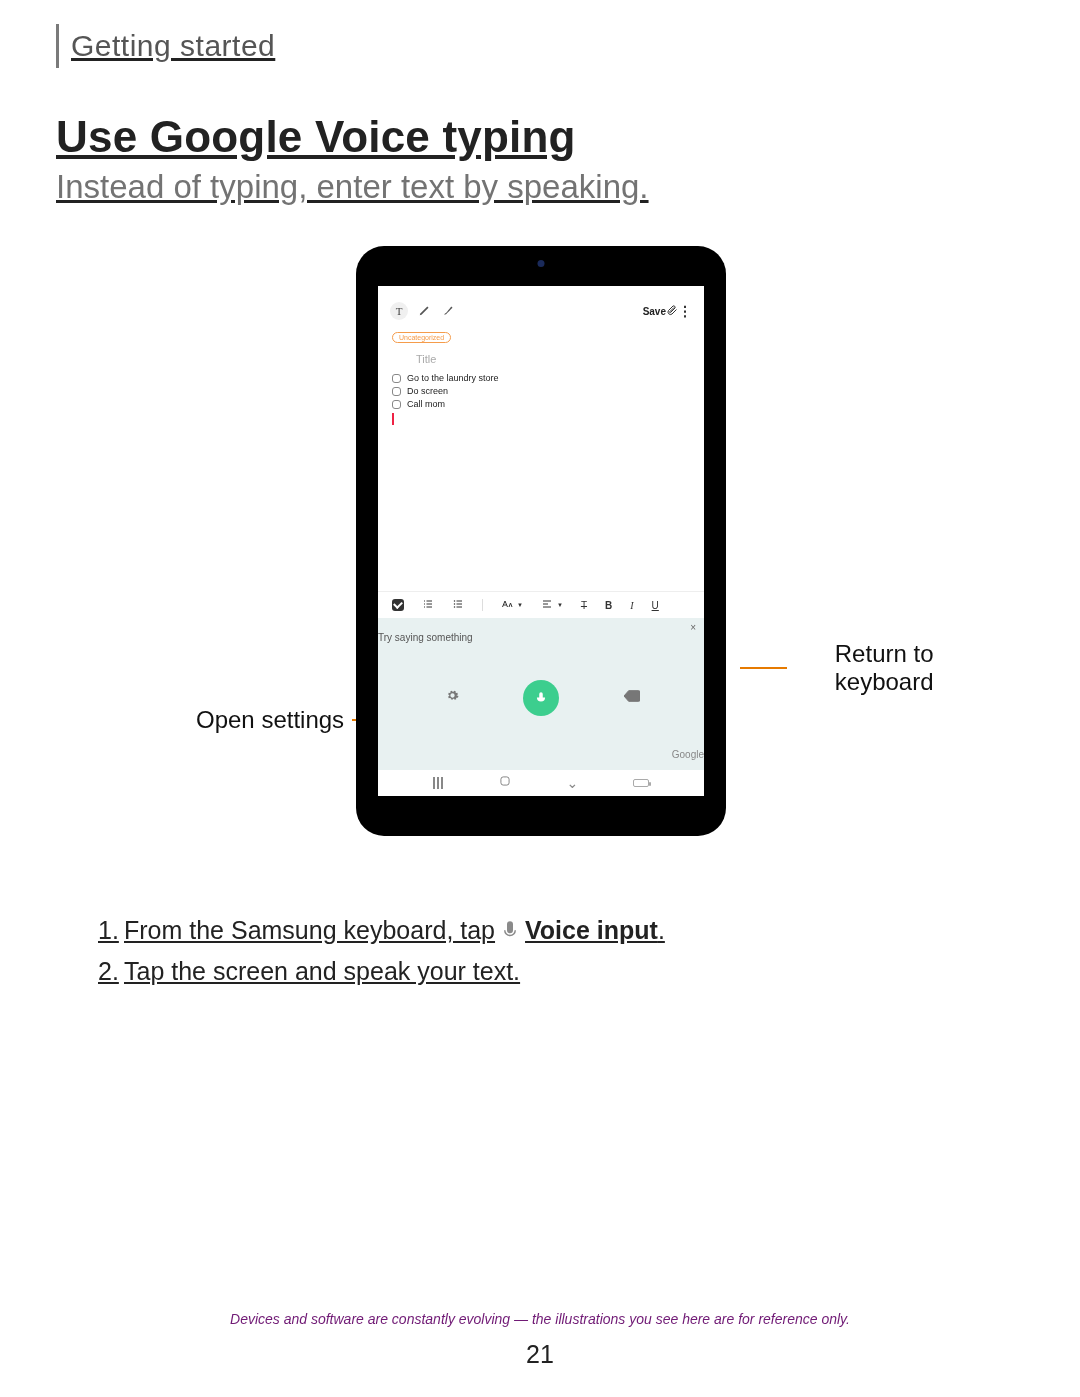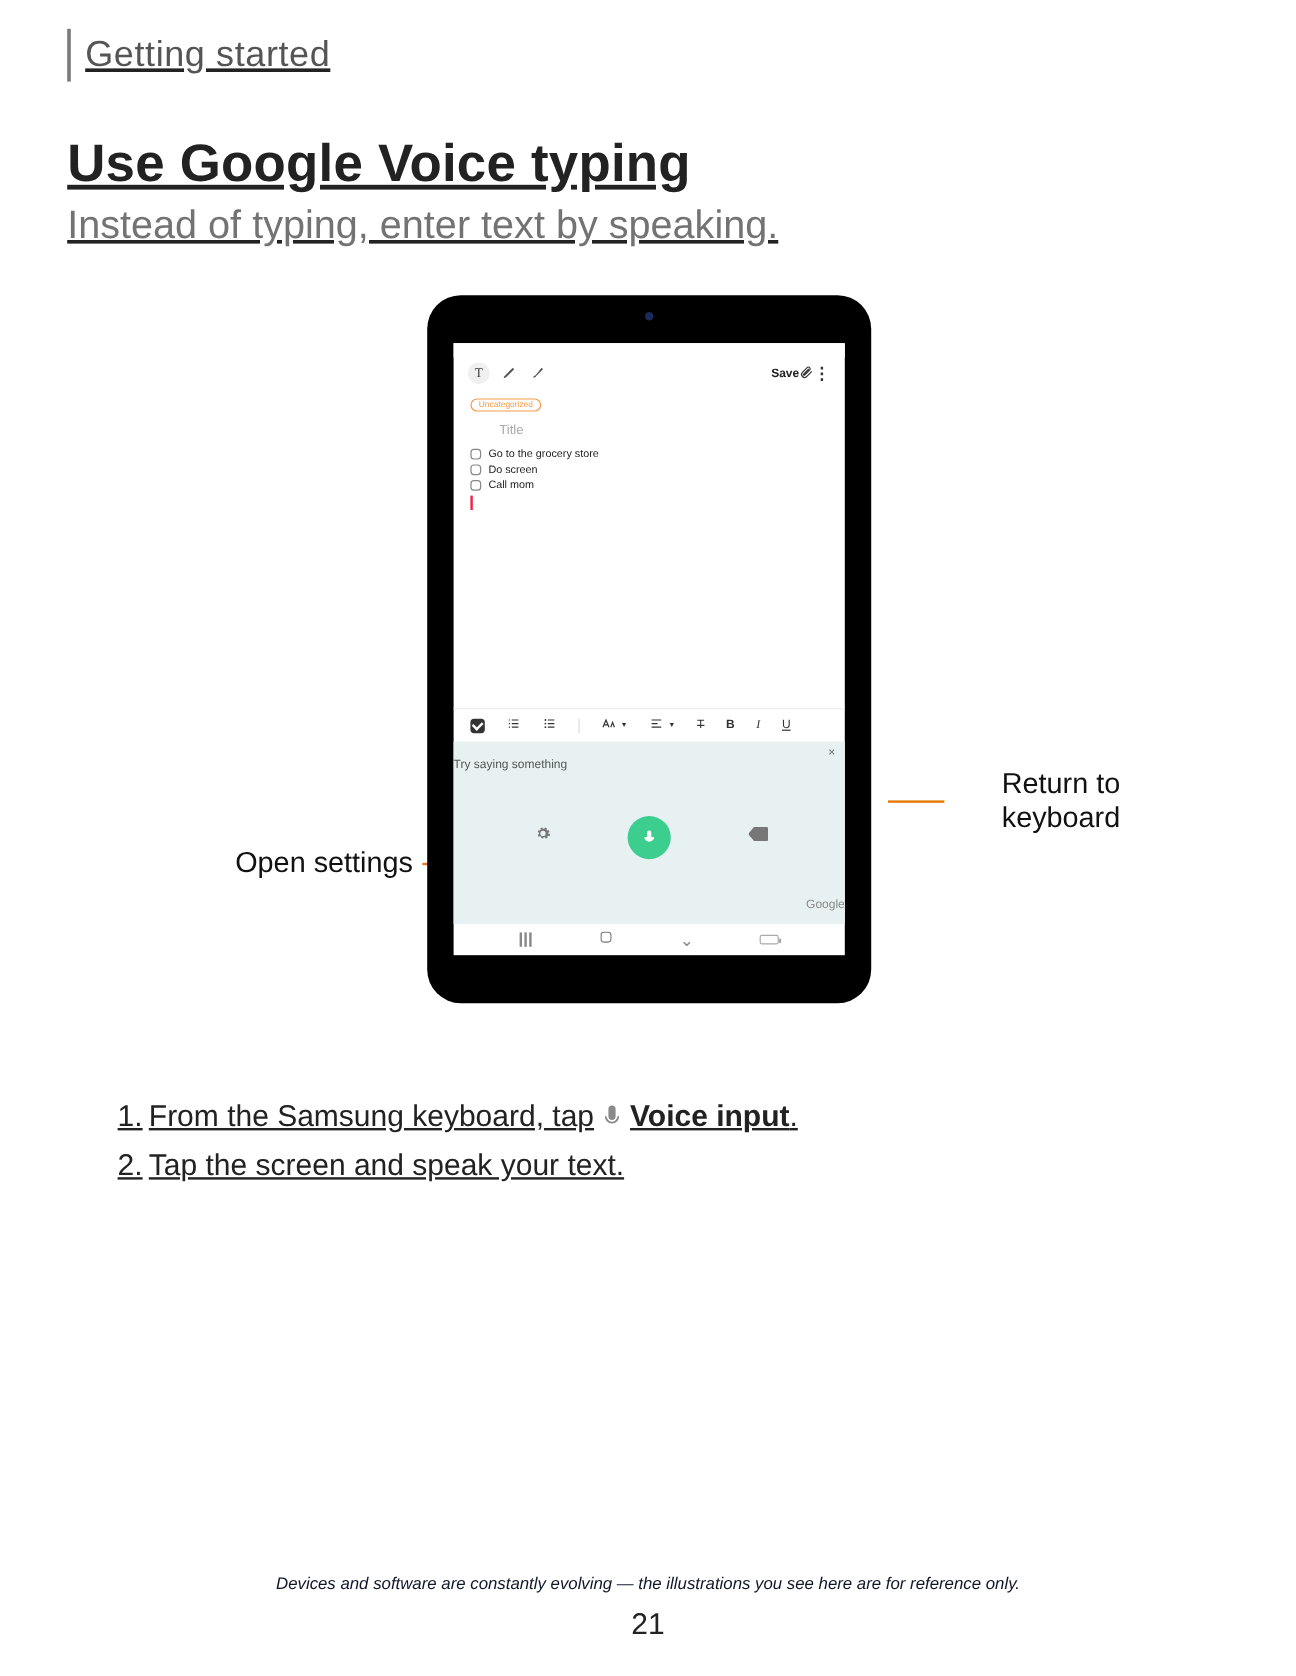--- a/index.html
+++ b/index.html
@@ -73,21 +73,21 @@
   .callout-right .text { margin-left: 8px; font-weight: 400; }
 
   
   .steps { margin-top: 30px; padding-left: 42px; }
   .steps .step { font-size: 25px; margin-bottom: 12px; display: flex; align-items: center; flex-wrap: wrap; }
   .steps .num { width: 26px; flex: 0 0 26px; }
   .steps .mic-inline { display: inline-flex; width: 22px; height: 22px; align-items: center; justify-content: center; margin: 0 4px; }
   .steps .mic-inline svg { width: 18px; height: 22px; fill: #8a8a8a; }
   .steps .bold { font-weight: 700; }
 
-  .footer-note { position: absolute; bottom: 70px; left: 0; right: 0; text-align: center; font-size: 14px; font-style: italic; color: #0f172a; margin-top: 48px; }
+  .footer-note { position: absolute; bottom: 70px; left: 0; right: 0; text-align: center; font-size: 14px; font-style: italic; color: #701a75; margin-top: 48px; }
   .page-number { position: absolute; bottom: 28px; left: 0; right: 0; text-align: center; font-size: 25px; }
 </style>
 </head>
 <body>
 
 <div class="page">
   <div class="breadcrumb-bar">
     <div class="vline"></div>
     <div class="breadcrumb">Getting started</div>
   </div>
@@ -137,21 +137,21 @@
             </span>
             <span class="more-icon">⋮</span>
           </div>
         </div>
 
         <div class="note-body">
           <span class="tag">Uncategorized</span>
           <div class="title-field">Title</div>
           <div class="check-row">
               <span class="box"></span>
-              <span>Go to the grocery store</span>
+              <span>Go to the laundry store</span>
             </div>
           <div class="check-row">
               <span class="box"></span>
               <span>Do screen</span>
             </div>
           <div class="check-row">
               <span class="box"></span>
               <span>Call mom</span>
             </div>
           <div class="cursor-line"></div>

